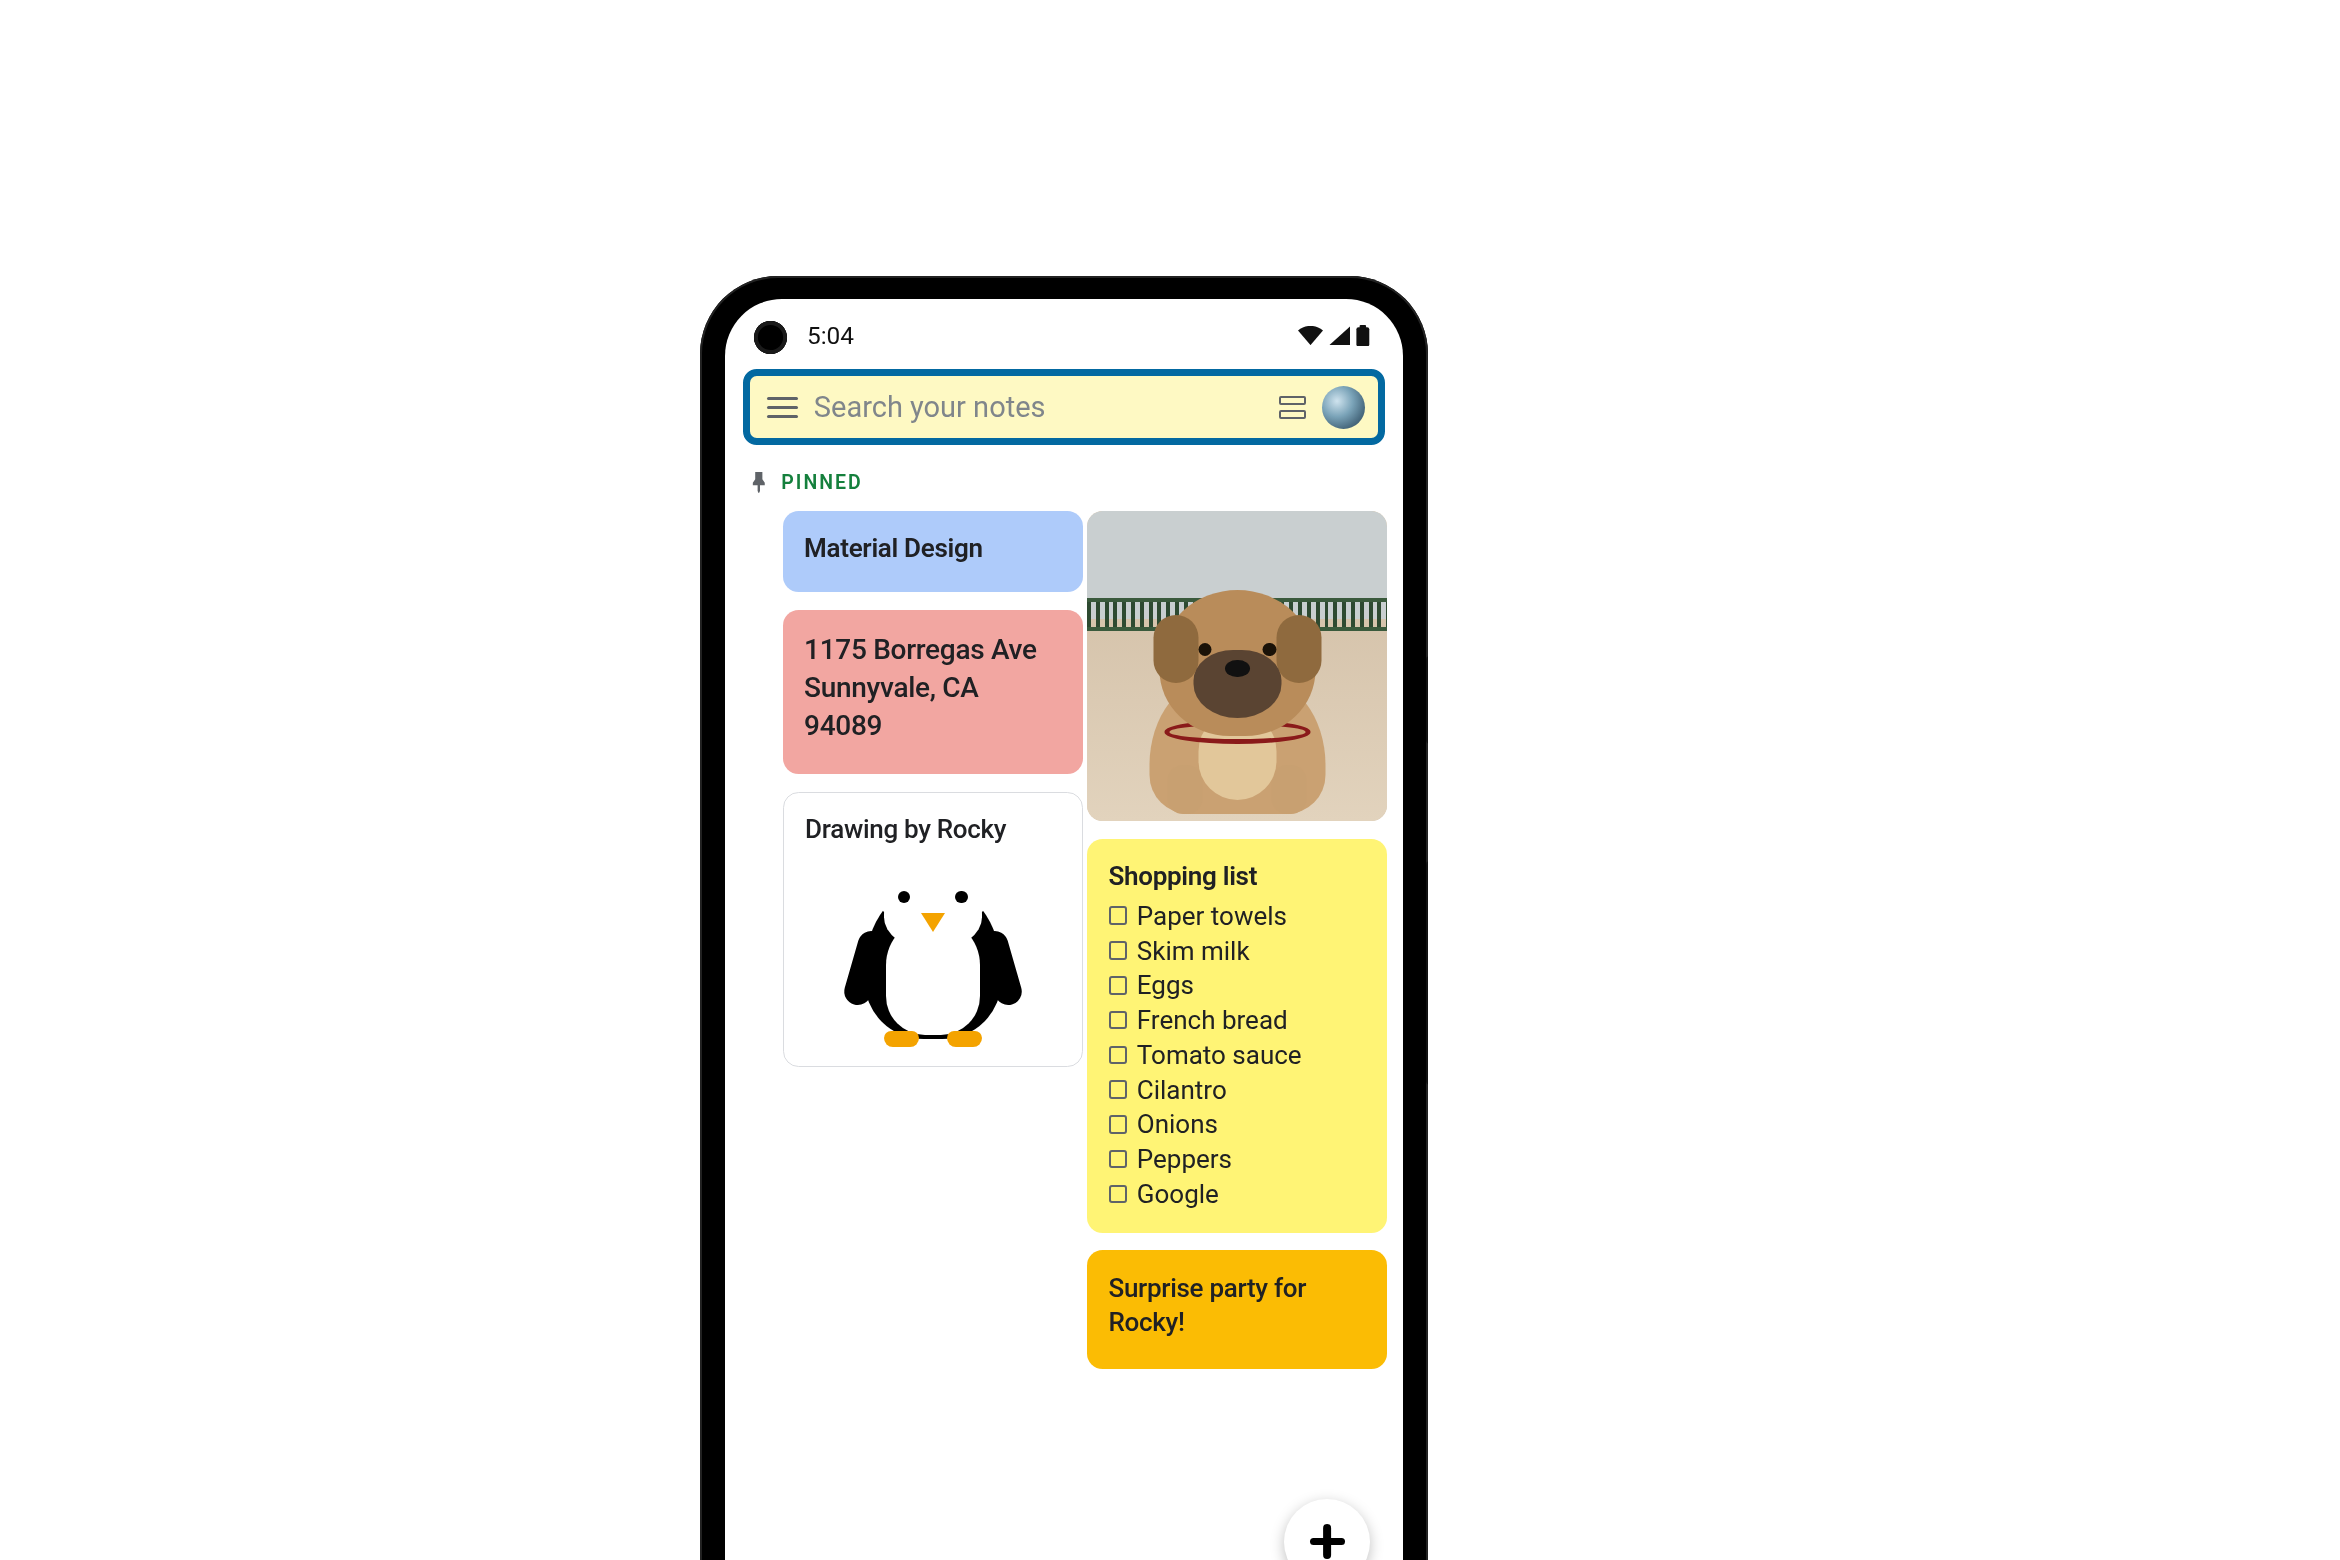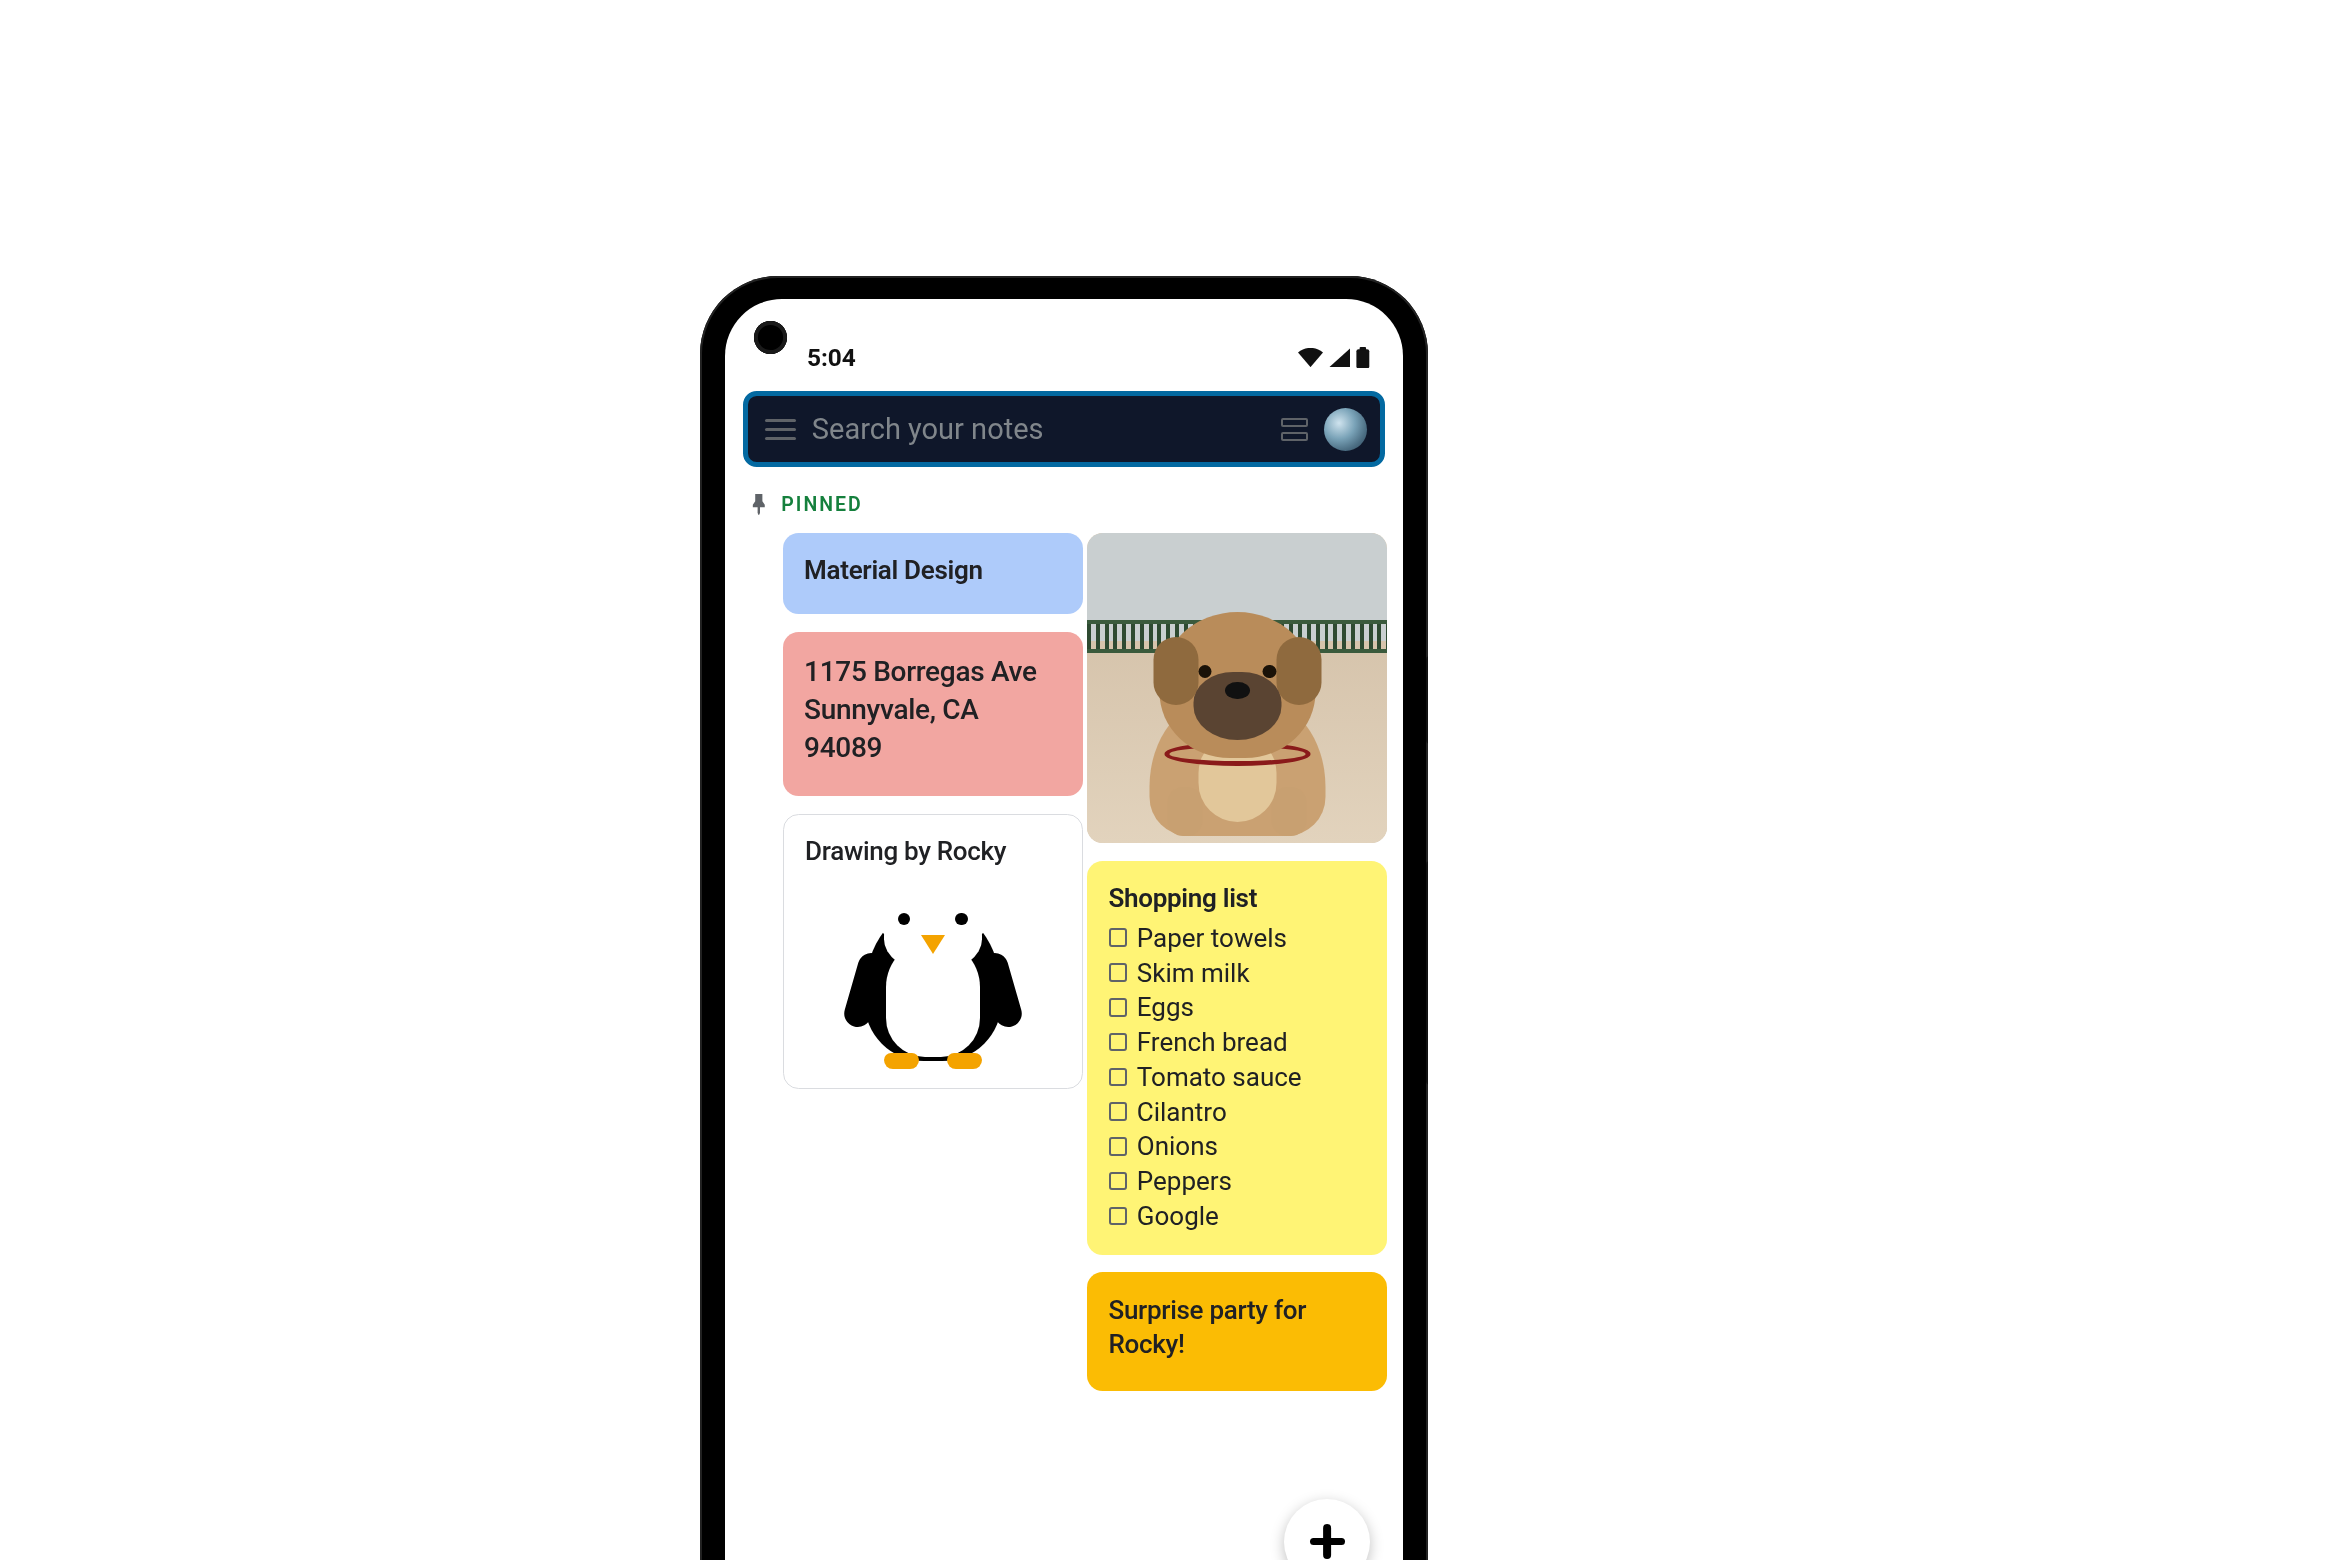--- a/index.html
+++ b/index.html
@@ -44,49 +44,48 @@
   .side-btn-1 { right: -5.9px; top: 380px; height: 88px; }
   .side-btn-2 { right: -5.9px; top: 585px; height: 224px; }
 
   
   .status-bar {
     display: flex;
     align-items: center;
     justify-content: space-between;
     padding: 21.5px 33px 5.9px 82px;
     font-size: 24.4px;
-    font-weight: 700;
+    font-weight: 400;
     color: #111;
-    margin-top: 22px;
   }
   .camera-hole {
     position: absolute;
     left: 29px;
     top: 21.5px;
     width: 33px;
     height: 33px;
     background: #000;
     border-radius: 50%;
     box-shadow: inset 0 0 0 3.9px #1a1a1a, inset 0 0 0 8.8px #000;
   }
   .status-icons { display: flex; align-items: center; gap: 5.9px; }
   .wifi-icon, .signal-icon, .battery-icon { display: inline-block; }
   .wifi-icon svg, .signal-icon svg, .battery-icon svg { display:block; }
 
   
   .search-bar {
     margin: 13.7px 17.6px 9.8px 17.6px;
     height: 76px;
-    border: 5px solid #0369a1;
+    border: 7px solid #0369a1;
     border-radius: 13.7px;
     display: flex;
     align-items: center;
     padding: 0 13.7px 0 17.6px;
     gap: 15.6px;
-    background: #0f172a;
+    background: #fef9c3;
   }
   .hamburger-icon { width: 31px; height: 21.5px; display:flex; flex-direction:column; justify-content:space-between; }
   .hamburger-icon span { display:block; height:2.9px; background:#5f6368; border-radius:2px; }
   .search-placeholder {
     flex: 1;
     font-size: 29px;
     color: #80868b;
     font-weight: 400;
   }
   .view-toggle-icon { width:27px; display:flex; flex-direction:column; gap:4.9px; }

